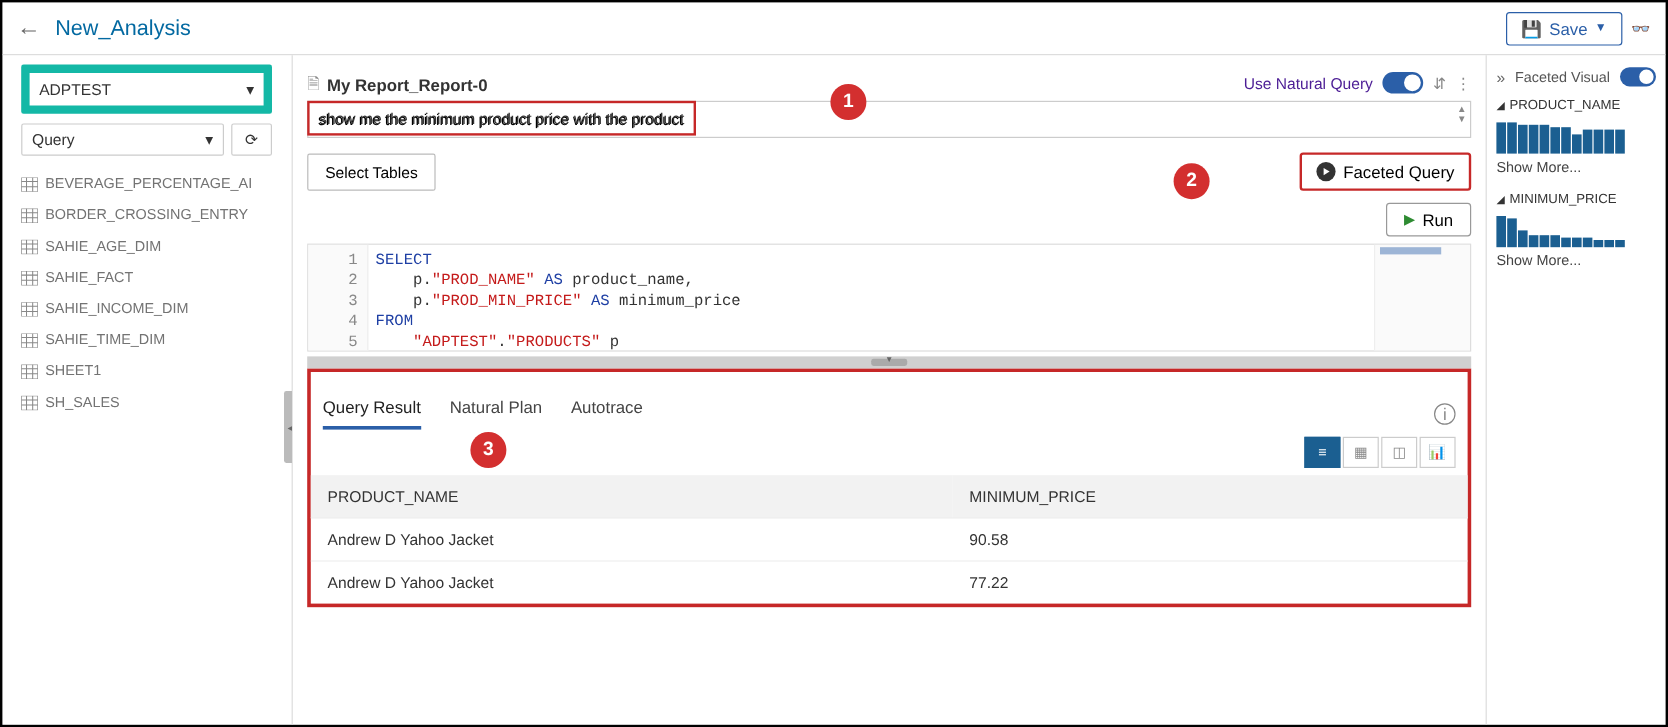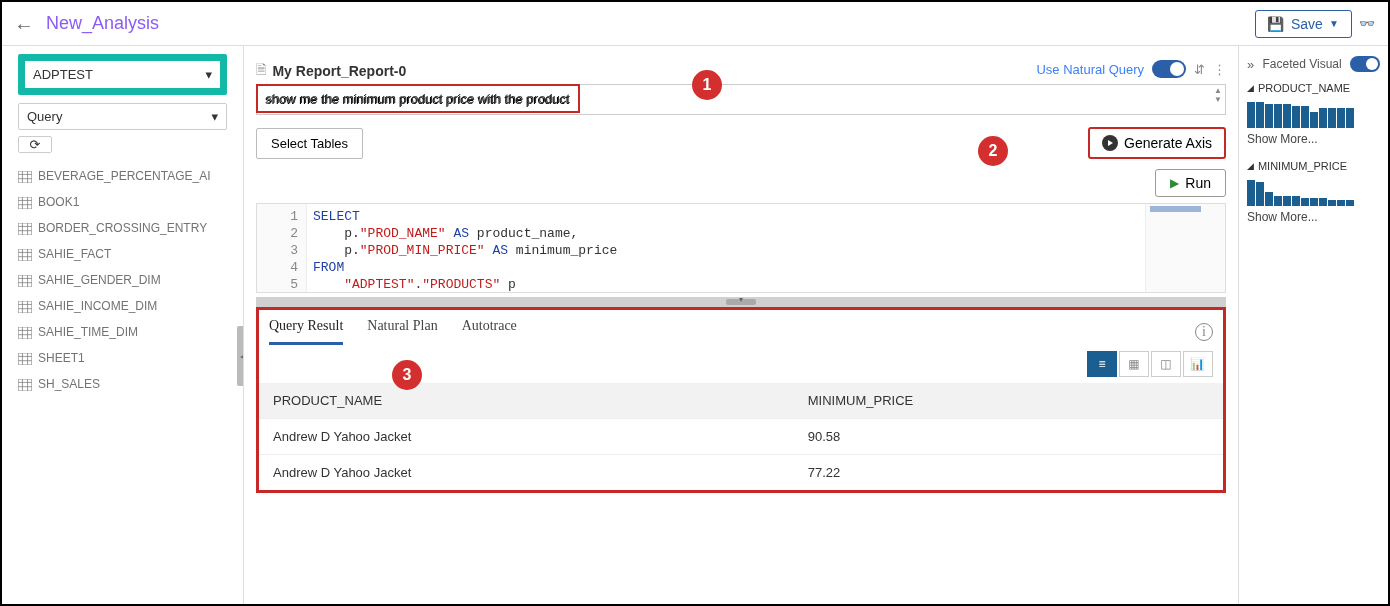--- a/index.html
+++ b/index.html
@@ -1,43 +1,43 @@
 <!DOCTYPE html>
 <html><head>
 <meta charset="utf-8">
 <style>
 * { box-sizing: border-box; margin: 0; padding: 0; }
 body { font-family: Arial, Helvetica, sans-serif; font-size: 13px; color: #333; background: #fff; width: 1390px; height: 606px; overflow: hidden; border: 2px solid #000; }
 .topbar { display: flex; align-items: center; justify-content: space-between; padding: 6px 12px; border-bottom: 1px solid #ddd; height: 44px; }
 .topbar-left { display: flex; align-items: center; gap: 12px; }
 .back-btn { font-size: 20px; color: #666; cursor: pointer; }
-.page-title { font-size: 18px; font-weight: 400; color: #8b5cf6; }
+.page-title { font-size: 18px; font-weight: 400; color: #0369a1; }
 .topbar-right { display: flex; align-items: center; gap: 8px; }
 .save-btn { border: 1px solid #2b5fa8; color: #2b5fa8; background: #fff; padding: 5px 12px; border-radius: 3px; display: flex; align-items: center; gap: 6px; cursor: pointer; font-size: 14px; }
 .save-btn .tri { font-size: 10px; }
 .icon-btn-small { color: #888; cursor: pointer; }
 
 .main-layout { display: flex; height: calc(100% - 44px); }
 .sidebar-left { width: 242px; border-right: 1px solid #ddd; padding: 8px 6px; overflow-y: auto; position: relative; }
 .collapse-handle { position: absolute; right: -6px; top: 280px; width: 12px; height: 60px; background: #bbb; border-radius: 2px; display:flex; align-items:center; justify-content:center; cursor:pointer; }
 .collapse-handle::before { content:'◀'; font-size:8px; color:#666; }
 .schema-select { display: flex; align-items: center; justify-content: space-between; border: 7px solid #14b8a6; padding: 6px 8px; border-radius: 2px; margin: 0 10px 8px 10px; cursor:pointer; }
-.query-row { display: flex; gap: 6px; margin: 0 10px 10px 10px; flex-direction: column; }
+.query-row { display: flex; gap: 6px; margin: 0 10px 10px 10px; }
 .query-select { flex:1; display:flex; align-items:center; justify-content:space-between; border:1px solid #ccc; padding:5px 8px; border-radius:2px; cursor:pointer; }
 .refresh-btn { width:34px; border:1px solid #ccc; border-radius:2px; display:flex; align-items:center; justify-content:center; cursor:pointer; }
 .table-list { padding: 0 10px; }
 .table-item { display:flex; align-items:center; gap:6px; padding: 6px 0; color: #737373; cursor:pointer; font-size: 12px; }
 .table-icon { color:#888; flex-shrink:0; }
 
 .center-area { flex:1; position:relative; padding: 14px 0 0 0; overflow:hidden; }
 .report-hdr { display:flex; align-items:center; justify-content:flex-end; padding: 0 12px 6px 12px; gap:8px; }
 .report-name-block { position:absolute; left:12px; top:14px; display:flex; align-items:center; gap:6px; }
 .report-name-icon { color:#888; }
 .report-name { font-weight:bold; font-size:14px; }
-.nq-label { font-size:13px; color:#3b82f6; }
+.nq-label { font-size:13px; color:#4c1d95; }
 .toggle-on { width:34px; height:18px; background:#2b5fa8; border-radius:9px; position:relative; cursor:pointer; }
 .toggle-on::after { content:''; position:absolute; right:2px; top:2px; width:14px; height:14px; background:#fff; border-radius:50%; }
 .expand-icn,.kebab-icn { color:#888; cursor:pointer; }
 
 .nq-input-row { margin: 0 12px 0 12px; position:relative; }
 .nq-input { width:100%; border:1px solid #ccc; padding:7px 8px; font-size:13px; }
 .nq-input-highlight { position:absolute; left:0; top:0; border:2px solid #c62828; padding:5px 8px; pointer-events:none; }
 
 .select-tables-row { display:flex; justify-content:space-between; align-items:center; margin:12px 12px 0 12px; }
 .select-tables-btn { border:1px solid #bbb; background:#fff; padding:7px 14px; border-radius:2px; cursor:pointer; font-size:13px; }
@@ -57,21 +57,21 @@
 .lit { color:#c41a1a; }
 .minimap { position:absolute; right:0; top:0; width:80px; height:100%; border-left:1px solid #eee; background:#fafafa; }
 .minimap-bar { position:absolute; top:2px; left:4px; right:24px; height:6px; background:#9db5d6; }
 
 .resizer-h { height:10px; background:#d0d0d0; margin:4px 12px 0 12px; position:relative; }
 .resizer-grip { position:absolute; left:50%; top:2px; transform:translateX(-50%); width:30px; height:6px; background:#aaa; border-radius:2px; }
 .resizer-grip::before{content:'▾';position:absolute;left:50%;top:-4px;transform:translateX(-50%);font-size:8px;color:#666}
 
 .result-panel { margin:0 12px 0 12px; border:3px solid #c62828; border-top:none; }
 .result-tabs-top { border-top:3px solid #c62828; }
-.tabs-row { display:flex; align-items:center; justify-content:space-between; padding:8px 10px 0 10px;font-family:Liberation Serif, serif; }
+.tabs-row { display:flex; align-items:center; justify-content:space-between; padding:21px 10px 0 10px; }
 .tabs { display:flex; gap:24px; }
 .tab { padding-bottom:8px; cursor:pointer; font-size:14px; color:#444; }
 .tab.active { border-bottom:3px solid #2b5fa8; color:#222; }
 .info-icn { color:#888; cursor:pointer; font-size:14px; border:1px solid #888; border-radius:50%; width:18px; height:18px; display:flex; align-items:center; justify-content:center; }
 
 .view-btns { display:flex; justify-content:flex-end; padding:6px 10px; gap:2px; }
 .vbtn { width:30px; height:26px; border:1px solid #ccc; display:flex; align-items:center; justify-content:center; cursor:pointer; color:#888; font-size:12px; }
 .vbtn.active { background:#1b5f91; color:#fff; border-color:#1b5f91; }
 
 .result-table { width:100%; border-collapse:collapse; }
@@ -143,51 +143,41 @@
           <span>BEVERAGE_PERCENTAGE_AI</span>
         </div>
         <div class="table-item">
           <span class="table-icon"><svg class="tbl-icn" viewBox="0 0 16 14">
               <rect x="0" y="0" width="16" height="14" fill="none" stroke="#888" stroke-width="1"></rect>
               <line x1="0" y1="4" x2="16" y2="4" stroke="#888"></line>
               <line x1="0" y1="9" x2="16" y2="9" stroke="#888"></line>
               <line x1="5" y1="0" x2="5" y2="14" stroke="#888"></line>
               <line x1="11" y1="0" x2="11" y2="14" stroke="#888"></line>
             </svg></span>
-          <span>BOOK1</span>
-        </div>
-        <div class="table-item">
-          <span class="table-icon"><svg class="tbl-icn" viewBox="0 0 16 14">
-              <rect x="0" y="0" width="16" height="14" fill="none" stroke="#888" stroke-width="1"></rect>
-              <line x1="0" y1="4" x2="16" y2="4" stroke="#888"></line>
-              <line x1="0" y1="9" x2="16" y2="9" stroke="#888"></line>
-              <line x1="5" y1="0" x2="5" y2="14" stroke="#888"></line>
-              <line x1="11" y1="0" x2="11" y2="14" stroke="#888"></line>
-            </svg></span>
           <span>BORDER_CROSSING_ENTRY</span>
         </div>
         <div class="table-item">
           <span class="table-icon"><svg class="tbl-icn" viewBox="0 0 16 14">
               <rect x="0" y="0" width="16" height="14" fill="none" stroke="#888" stroke-width="1"></rect>
               <line x1="0" y1="4" x2="16" y2="4" stroke="#888"></line>
               <line x1="0" y1="9" x2="16" y2="9" stroke="#888"></line>
               <line x1="5" y1="0" x2="5" y2="14" stroke="#888"></line>
               <line x1="11" y1="0" x2="11" y2="14" stroke="#888"></line>
             </svg></span>
+          <span>SAHIE_AGE_DIM</span>
+        </div>
+        <div class="table-item">
+          <span class="table-icon"><svg class="tbl-icn" viewBox="0 0 16 14">
+              <rect x="0" y="0" width="16" height="14" fill="none" stroke="#888" stroke-width="1"></rect>
+              <line x1="0" y1="4" x2="16" y2="4" stroke="#888"></line>
+              <line x1="0" y1="9" x2="16" y2="9" stroke="#888"></line>
+              <line x1="5" y1="0" x2="5" y2="14" stroke="#888"></line>
+              <line x1="11" y1="0" x2="11" y2="14" stroke="#888"></line>
+            </svg></span>
           <span>SAHIE_FACT</span>
-        </div>
-        <div class="table-item">
-          <span class="table-icon"><svg class="tbl-icn" viewBox="0 0 16 14">
-              <rect x="0" y="0" width="16" height="14" fill="none" stroke="#888" stroke-width="1"></rect>
-              <line x1="0" y1="4" x2="16" y2="4" stroke="#888"></line>
-              <line x1="0" y1="9" x2="16" y2="9" stroke="#888"></line>
-              <line x1="5" y1="0" x2="5" y2="14" stroke="#888"></line>
-              <line x1="11" y1="0" x2="11" y2="14" stroke="#888"></line>
-            </svg></span>
-          <span>SAHIE_GENDER_DIM</span>
         </div>
         <div class="table-item">
           <span class="table-icon"><svg class="tbl-icn" viewBox="0 0 16 14">
               <rect x="0" y="0" width="16" height="14" fill="none" stroke="#888" stroke-width="1"></rect>
               <line x1="0" y1="4" x2="16" y2="4" stroke="#888"></line>
               <line x1="0" y1="9" x2="16" y2="9" stroke="#888"></line>
               <line x1="5" y1="0" x2="5" y2="14" stroke="#888"></line>
               <line x1="11" y1="0" x2="11" y2="14" stroke="#888"></line>
             </svg></span>
           <span>SAHIE_INCOME_DIM</span>
@@ -244,21 +234,21 @@
       <div style="position:absolute;right:4px;top:2px;display:flex;flex-direction:column;gap:0;">
         <span style="font-size:8px;color:#888;cursor:pointer">▲</span>
         <span style="font-size:8px;color:#888;cursor:pointer">▼</span>
       </div>
     </div>
 
     <div class="select-tables-row">
       <button class="select-tables-btn">Select Tables</button>
       <button class="gen-query-btn">
         <span class="play-circle"></span>
-        <span>Generate Axis</span>
+        <span>Faceted Query</span>
       </button>
     </div>
 
     <div class="run-row">
       <button class="run-btn">
         <span class="play-grn">▶</span>
         <span>Run</span>
       </button>
     </div>
 

